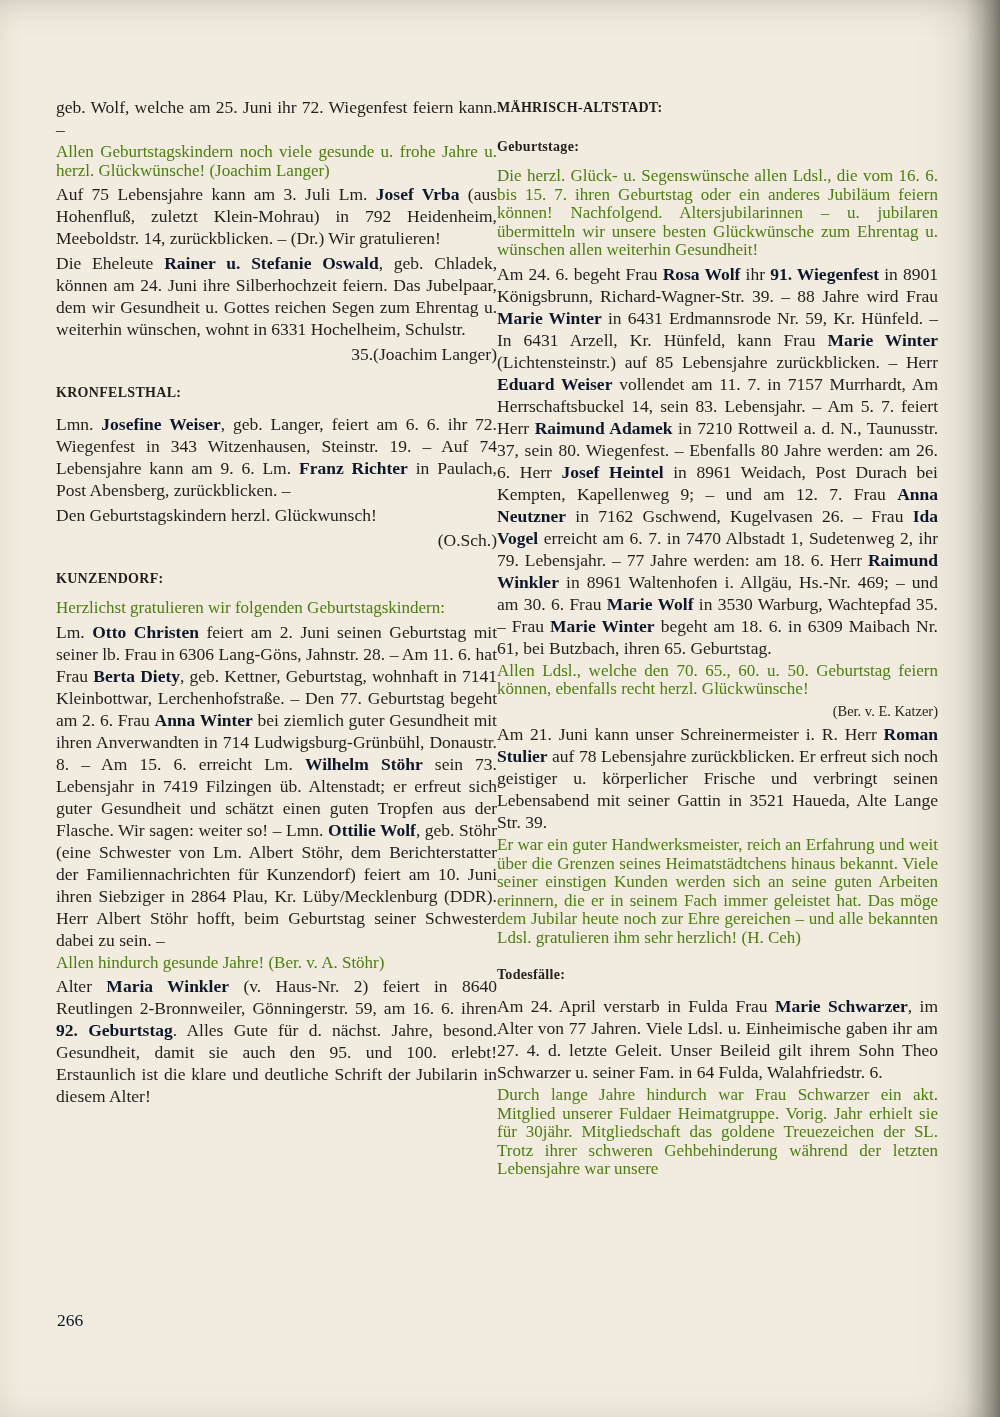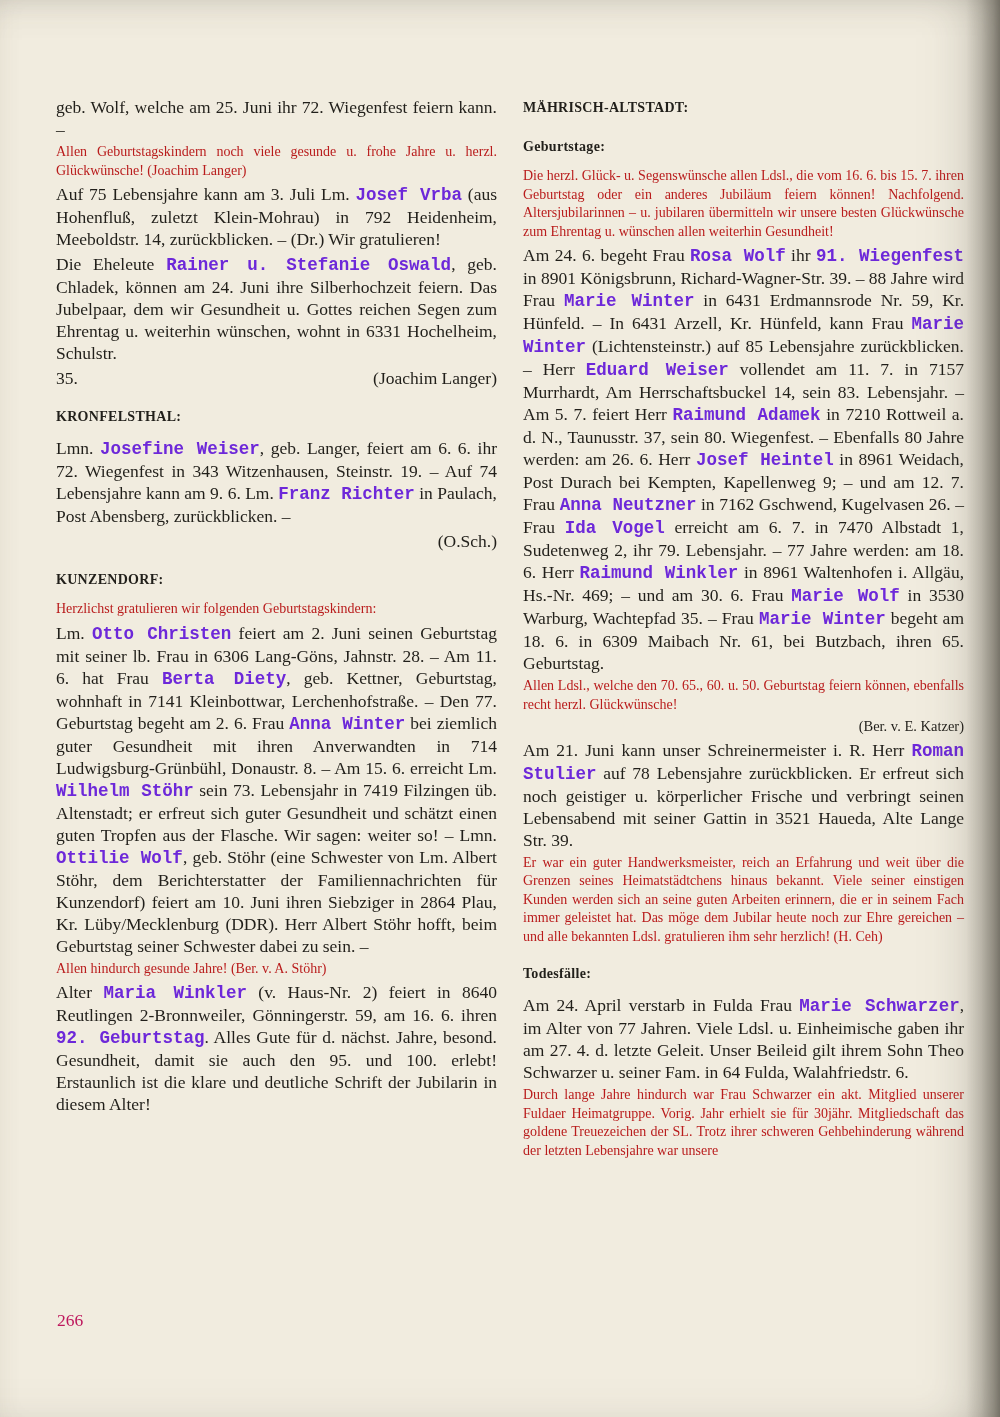--- a/index.html
+++ b/index.html
@@ -39,21 +39,20 @@
       rgba(110, 105, 94, 0.20) 45%,
       rgba(96, 92, 82, 0.45) 80%,
       rgba(78, 74, 66, 0.62) 100%);
   }
   .columns {
     position: absolute;
     left: 56px;
     top: 96px;
     width: 908px;
     display: flex;
-    gap: 26px;
   }
   .col {
     width: 441px;
     flex: 0 0 441px;
   }
   .heading {
     font-size: 14px;
     line-height: 23px;
     font-weight: bold;
     margin: 16px 0 9px 0;
@@ -66,66 +65,67 @@
     margin: 0 0 3px 0;
     text-align: justify;
     hyphens: auto;
     -webkit-hyphens: auto;
   }
   .para.normal {
     font-size: 17.5px;
     line-height: 22px;
   }
   .para.small {
-    font-size: 14px;
+    font-size: 17px;
     line-height: 18.5px;
-    color: #b91c1c;
+    color: #4d7c0f;
   }
   .para b {
     font-weight: bold;
-    color: #6d28d9;
-    font-family: Liberation Mono, monospace;
+    color: #0f172a;
   }
   .splitline {
     display: flex;
     justify-content: space-between;
     margin: 0 0 3px 0;
   }
   .splitline.normal {
     font-size: 17.5px;
     line-height: 22px;
+    justify-content: flex-end;
   }
   .splitline.small {
     font-size: 14.5px;
     line-height: 18.5px;
   }
   .page-number {
     position: absolute;
     left: 57px;
     top: 1310px;
     font-size: 17.5px;
-    color: #be185d;
+    color: #0f172a;
   }
 </style>
 </head>
 <body>
 
 <div class="page">
   <div class="columns">
     <div class="col" id="col-left">
         <p class="para normal"><span>geb. Wolf, welche am 25. Juni ihr 72. Wiegenfest feiern kann. –</span></p>
         <p class="para small"><span>Allen Geburtstagskindern noch viele gesunde u. frohe Jahre u. herzl. Glückwünsche! (Joachim Langer)</span></p>
         <p class="para normal"><span>Auf 75 Lebensjahre kann am 3. Juli Lm. </span><b>Josef Vrba</b><span> (aus Hohenfluß, zuletzt Klein-Mohrau) in 792 Heidenheim, Meeboldstr. 14, zurückblicken. – (Dr.) Wir gratulieren!</span></p>
         <p class="para normal"><span>Die Eheleute </span><b>Rainer u. Stefanie Oswald</b><span>, geb. Chladek, können am 24. Juni ihre Silberhochzeit feiern. Das Jubelpaar, dem wir Gesundheit u. Gottes reichen Segen zum Ehrentag u. weiterhin wünschen, wohnt in 6331 Hochelheim, Schulstr.</span></p>
         <div class="splitline normal">
           <span>35.</span>
           <span>(Joachim Langer)</span>
         </div>
         <h2 class="heading">KRONFELSTHAL:</h2>
         <p class="para normal"><span>Lmn. </span><b>Josefine Weiser</b><span>, geb. Langer, feiert am 6. 6. ihr 72. Wiegenfest in 343 Witzenhausen, Steinstr. 19. – Auf 74 Lebensjahre kann am 9. 6. Lm. </span><b>Franz Richter</b><span> in Paulach, Post Abensberg, zurückblicken. –</span></p>
+        <p class="para normal"><span>Den Geburtstagskindern herzl. Glückwunsch!</span></p>
         <div class="splitline normal">
           <span></span>
           <span>(O.Sch.)</span>
         </div>
         <h2 class="heading">KUNZENDORF:</h2>
         <p class="para small"><span>Herzlichst gratulieren wir folgenden Geburtstagskindern:</span></p>
         <p class="para normal"><span>Lm. </span><b>Otto Christen</b><span> feiert am 2. Juni seinen Geburtstag mit seiner lb. Frau in 6306 Lang-Göns, Jahnstr. 28. – Am 11. 6. hat Frau </span><b>Berta Diety</b><span>, geb. Kettner, Geburtstag, wohnhaft in 7141 Kleinbottwar, Lerchenhofstraße. – Den 77. Geburtstag begeht am 2. 6. Frau </span><b>Anna Winter</b><span> bei ziemlich guter Gesundheit mit ihren Anverwandten in 714 Ludwigsburg-Grünbühl, Donaustr. 8. – Am 15. 6. erreicht Lm. </span><b>Wilhelm Stöhr</b><span> sein 73. Lebensjahr in 7419 Filzingen üb. Altenstadt; er erfreut sich guter Gesundheit und schätzt einen guten Tropfen aus der Flasche. Wir sagen: weiter so! – Lmn. </span><b>Ottilie Wolf</b><span>, geb. Stöhr (eine Schwester von Lm. Albert Stöhr, dem Berichterstatter der Familiennachrichten für Kunzendorf) feiert am 10. Juni ihren Siebziger in 2864 Plau, Kr. Lüby/Mecklenburg (DDR). Herr Albert Stöhr hofft, beim Geburtstag seiner Schwester dabei zu sein. –</span></p>
         <p class="para small"><span>Allen hindurch gesunde Jahre! (Ber. v. A. Stöhr)</span></p>
         <p class="para normal"><span>Alter </span><b>Maria Winkler</b><span> (v. Haus-Nr. 2) feiert in 8640 Reutlingen 2-Bronnweiler, Gönningerstr. 59, am 16. 6. ihren </span><b>92. Geburtstag</b><span>. Alles Gute für d. nächst. Jahre, besond. Gesundheit, damit sie auch den 95. und 100. erlebt! Erstaunlich ist die klare und deutliche Schrift der Jubilarin in diesem Alter!</span></p>
       </div>

